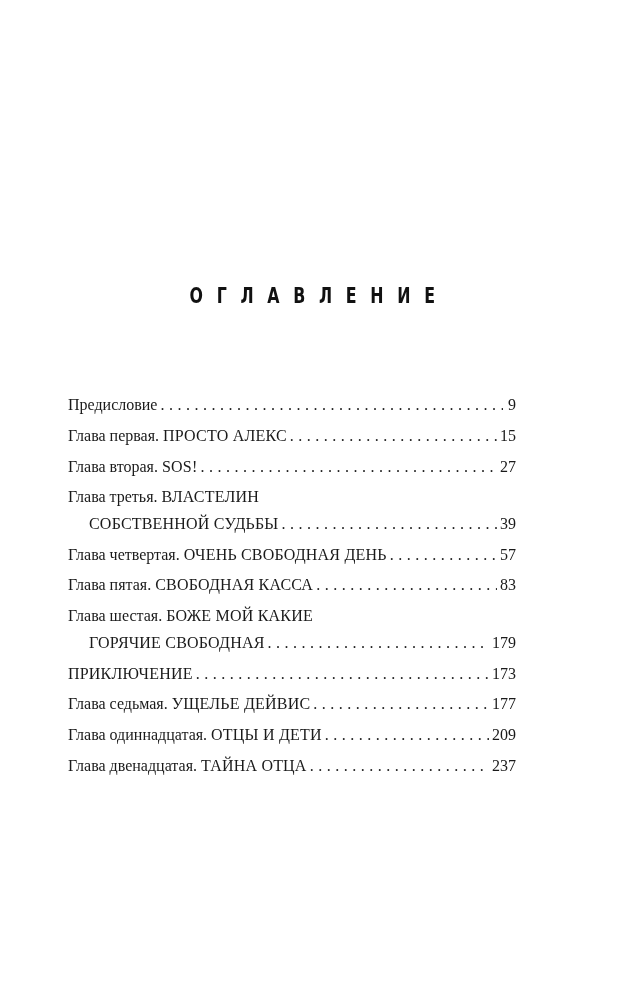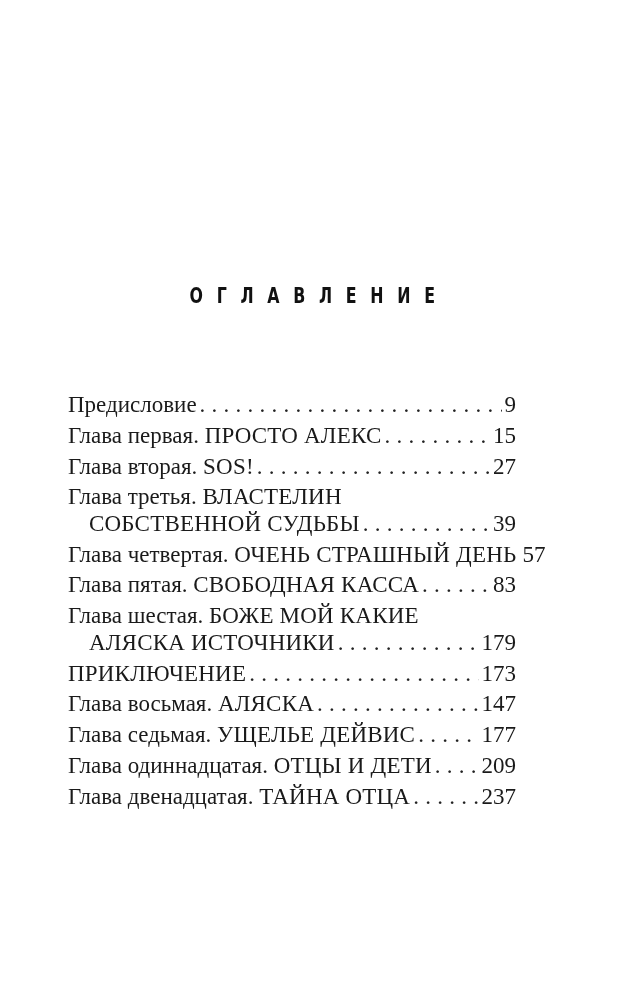--- a/index.html
+++ b/index.html
@@ -43,21 +43,21 @@
       width: 448px;
     }
     .entry {
       margin: 0;
     }
     .line {
       display: flex;
       align-items: baseline;
       height: 26.5px;
       line-height: 26.5px;
-      font-size: 23px;
+      font-size: 16px;
       white-space: nowrap;
       margin-bottom: 4.3px;
     }
     .entry.multi .line.first {
       margin-bottom: 0;
       font-family: Liberation Serif, serif;
     }
     .line.indent {
       padding-left: 21px;
     }
@@ -136,21 +136,21 @@
         <span class="title-text caps">СОБСТВЕННОЙ СУДЬБЫ</span>
         <span class="leader"></span>
         <span class="page-num">39</span>
       </div>
     </div>
 
     <div class="entry">
       <div class="line">
         <span class="title-text">
           <span>Глава четвертая.</span>
-          <span class="caps">ОЧЕНЬ СТРАШНЫЙ ДЕНЬ</span>
+          <span class="caps">ОЧЕНЬ СВОБОДНАЯ ДЕНЬ</span>
         </span>
         <span class="leader"></span>
         <span class="page-num">57</span>
       </div>
     </div>
 
     <div class="entry">
       <div class="line">
         <span class="title-text">
           <span>Глава пятая.</span>
@@ -162,44 +162,34 @@
     </div>
 
     <div class="entry multi">
       <div class="line first">
         <span class="title-text">
           <span>Глава шестая.</span>
           <span class="caps">БОЖЕ МОЙ КАКИЕ</span>
         </span>
       </div>
       <div class="line indent">
-        <span class="title-text caps">АЛЯСКА ИСТОЧНИКИ</span>
+        <span class="title-text caps">ГОРЯЧИЕ СВОБОДНАЯ</span>
         <span class="leader"></span>
         <span class="page-num">179</span>
       </div>
     </div>
 
     <div class="entry multi">
       <div class="line">
         <span class="title-text caps">ПРИКЛЮЧЕНИЕ</span>
         <span class="leader"></span>
         <span class="page-num">173</span>
       </div>
     </div>
 
-    <div class="entry">
-      <div class="line">
-        <span class="title-text">
-          <span>Глава восьмая.</span>
-          <span class="caps">АЛЯСКА</span>
-        </span>
-        <span class="leader"></span>
-        <span class="page-num">147</span>
-      </div>
-    </div>
 
     <div class="entry">
       <div class="line">
         <span class="title-text">
           <span>Глава седьмая.</span>
           <span class="caps">УЩЕЛЬЕ ДЕЙВИС</span>
         </span>
         <span class="leader"></span>
         <span class="page-num">177</span>
       </div>

